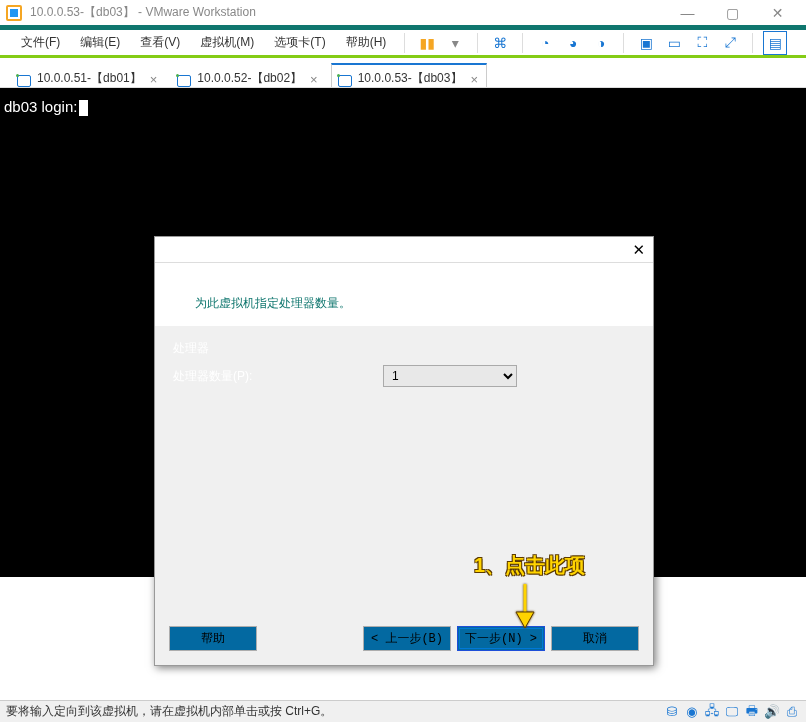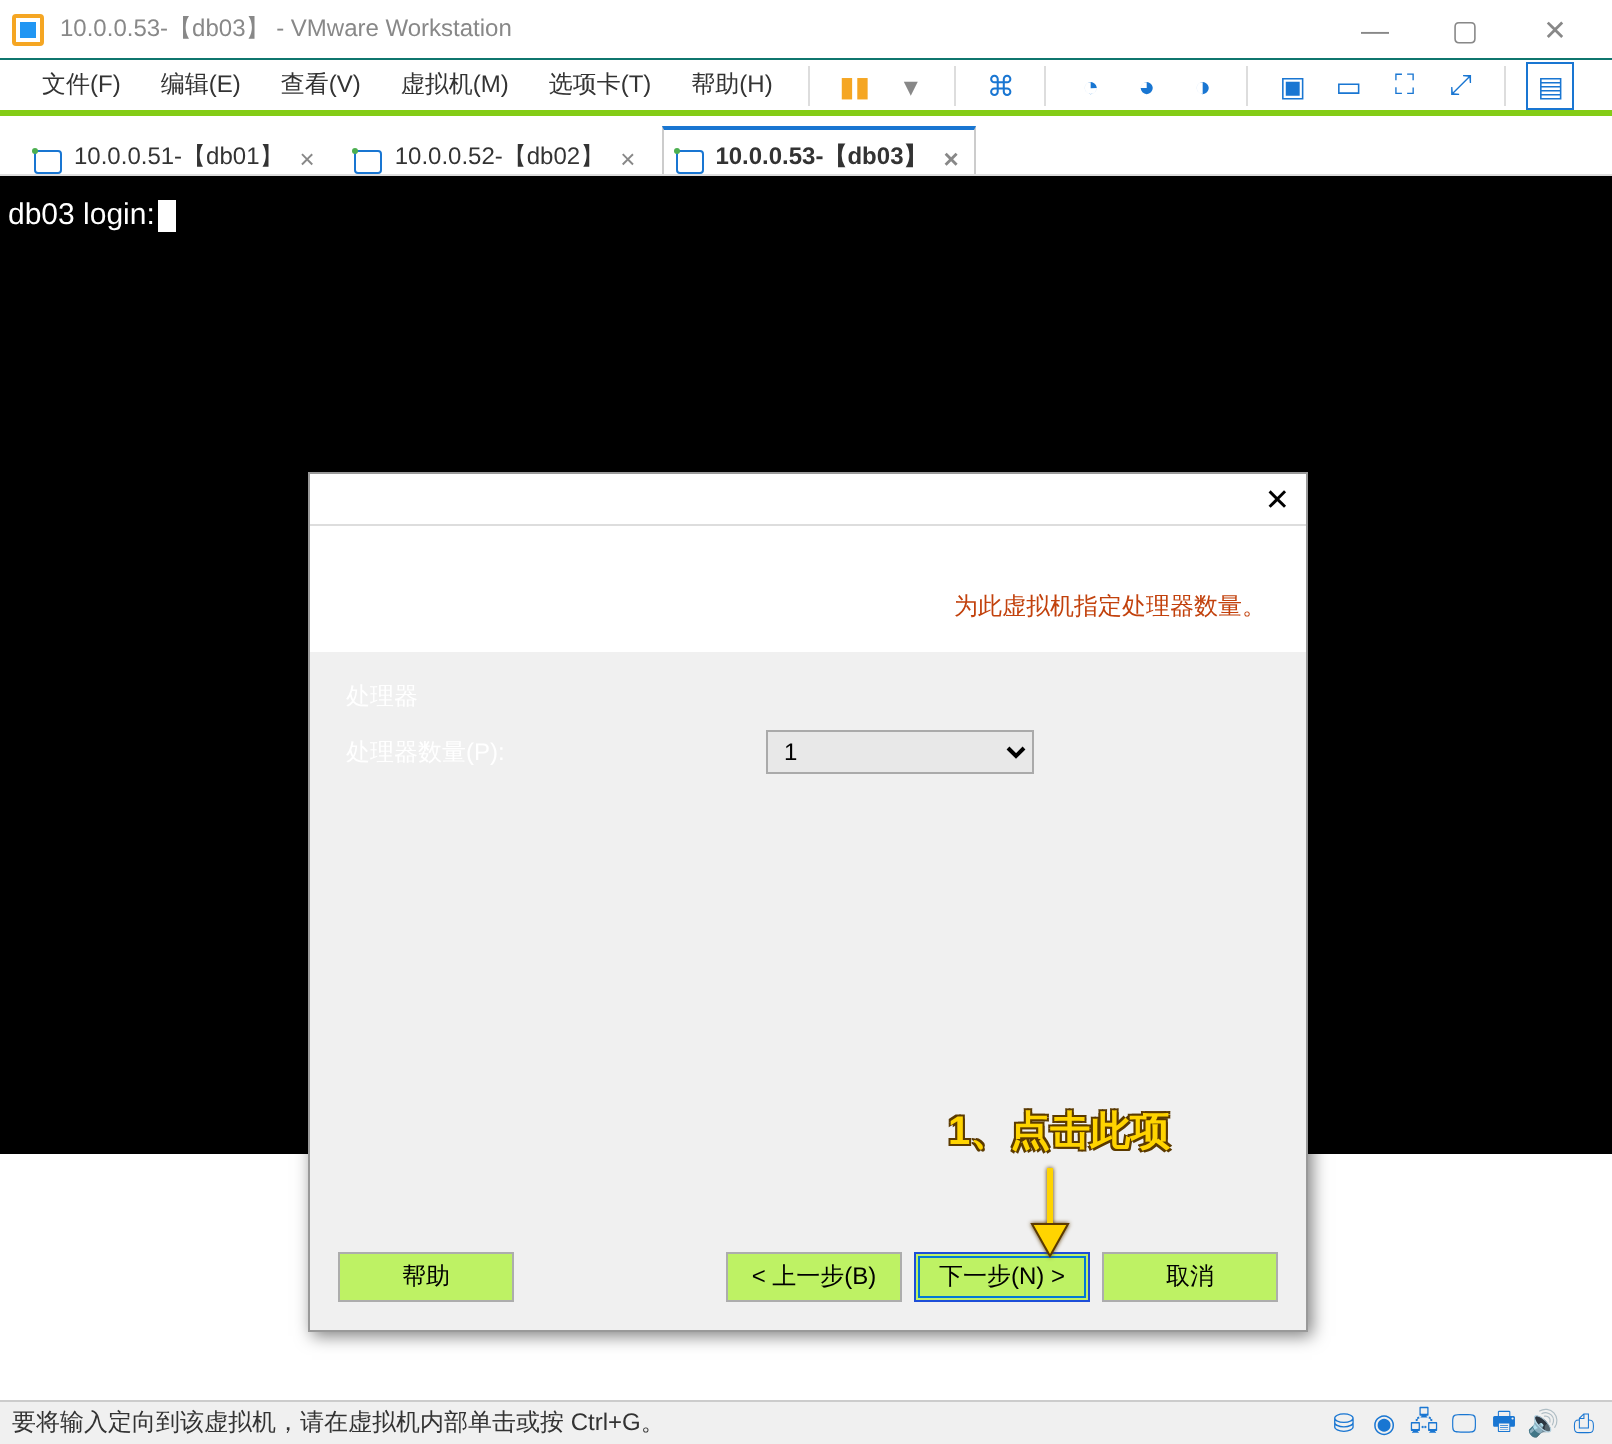--- a/index.html
+++ b/index.html
@@ -1,60 +1,60 @@
 <!DOCTYPE html>
 <html><head>
 <meta charset="utf-8">
 <style>
   * { box-sizing: border-box; margin: 0; padding: 0; font-family: "Microsoft YaHei", "Segoe UI", sans-serif; }
   body { width: 806px; height: 722px; background: #fff; overflow: hidden; position: relative; }
 
   
-  .titlebar { height: 30px; background: #fff; border-bottom: 1px solid #0f766e; display: flex; align-items: center; padding: 0 6px; }
+  .titlebar { height: 30px; background: #fff; border-bottom: 5px solid #0f766e; display: flex; align-items: center; padding: 0 6px; }
   .titlebar .app-icon { width: 16px; height: 16px; background: #fff; border: 2px solid #f5a623; border-radius: 2px; margin-right: 8px; position: relative; }
   .titlebar .app-icon::after { content:""; position:absolute; inset:2px; background:#2196f3; }
   .titlebar .title { font-size: 12px; color: #888; flex: 1; }
   .titlebar .winbtn { width: 45px; height: 30px; display: flex; align-items: center; justify-content: center; font-size: 14px; color: #888; }
 
   
   .menubar { height: 28px; display: flex; align-items: center; padding: 0 13px; gap: 4px; font-size: 12px; color: #333; border-bottom: 3px solid #84cc16; }
   .menubar .menu-item { padding: 3px 8px; }
   .menubar .sep { width: 1px; height: 20px; background: #ddd; margin: 0 6px; }
   .menubar .tbtn { width: 24px; height: 24px; display: flex; align-items: center; justify-content: center; color: #1976d2; font-size: 14px; }
   .menubar .tbtn.orange { color: #f5a623; }
   .menubar .tbtn.gray { color: #888; }
   .menubar .tbtn.boxed { border: 1px solid #1976d2; }
 
   
   .tabstrip { height: 30px; display: flex; align-items: flex-end; padding: 0 10px; gap: 4px; border-bottom: 1px solid #ddd; background: #fff; }
   .tab { height: 24px; display: flex; align-items: flex-end; padding: 0 6px; font-size: 12px; color: #333; border: 1px solid transparent; border-bottom: none; border-top: 2px solid transparent; gap: 6px; }
   .tab .vm-icon { width: 14px; height: 12px; border: 1.5px solid #1976d2; border-radius: 2px; position: relative; }
   .tab .vm-icon::before { content:""; position:absolute; width:3px; height:3px; background:#4caf50; border-radius:50%; left:-2px; top:-2px; }
   .tab .close { color: #888; font-size: 13px; padding: 0 2px; }
-  .tab.active { border-color: #ccc; border-top-color: #1976d2; background: #fff; font-weight: bold; }
+  .tab.active { border-color: #ccc; border-top-color: #1976d2; background: #fff; font-weight: normal; }
 
   
   .terminal { position: relative; height: 489px; background: #000; color: #fff; font-family: "Consolas", monospace; font-size: 15px; padding: 10px 4px; }
   .terminal .cursor { display:inline-block; width:9px; height:16px; background:#fff; vertical-align:middle; margin-left:2px;}
 
   
   .dialog { position: absolute; left: 154px; top: 148px; width: 500px; height: 430px; background: #f0f0f0; border: 1px solid #999; box-shadow: 2px 2px 8px rgba(0,0,0,0.5); display:flex; flex-direction:column; }
   .dialog-title { height: 26px; background: #fff; display: flex; align-items: center; padding: 0 8px; font-size: 12px; border-bottom: 1px solid #ddd; }
   .dialog-title .close { margin-left: auto; font-size: 15px; color: #000; }
   .dialog-head { background: #fff; padding: 10px 20px 14px; }
   .dialog-head .htitle { font-size: 13px; font-weight: bold; }
-  .dialog-head .hsub { font-size: 12px; color: #c2410c; margin-top: 4px; text-align: right; }
+  .dialog-head .hsub { font-size: 12px; color: #0f766e; margin-left: 20px; margin-top: 4px; }
   .dialog-body { padding: 14px 18px; flex:1; background:#f0f0f0; }
   .dialog-body .group-label { font-size: 12px; margin-bottom: 8px; }
   .dialog-body .row { display:flex; align-items:center; font-size:12px; }
   .dialog-body .row label { width: 210px; }
   .dialog-body select { width: 134px; height: 22px; font-size:12px; background:#e8e8e8; border:1px solid #aaa; padding:0 4px; }
   .dialog-buttons { padding: 10px 14px 14px; display:flex; gap:6px; }
   .dialog-buttons .spacer { flex:1; }
-  .dialog-buttons button { width: 88px; height: 25px; font-size: 12px; background: #bef264; border: 1px solid #adadad; }
+  .dialog-buttons button { width: 88px; height: 25px; font-size: 12px; background: #0369a1; border: 1px solid #adadad; font-family: Liberation Mono, monospace; }
   .dialog-buttons button.focus { border:1px solid #1d4ed8; outline:1px solid #0078d7; outline-offset:-3px; }
 
   
   .annotation { position: absolute; left: 474px; top: 464px; font-size: 20px; font-weight: bold; color: #ffd400; text-shadow: -1px -1px 0 #5b3a00,1px -1px 0 #5b3a00,-1px 1px 0 #5b3a00,1px 1px 0 #5b3a00; pointer-events:none; }
   .arrow { position: absolute; left: 510px; top: 494px; pointer-events:none; }
   .arrow svg { filter: drop-shadow(0 0 1px #5b3a00); }
 
   
   .statusbar { position: absolute; bottom: 0; left: 0; right: 0; height: 22px; background: #f0f0f0; border-top: 1px solid #ccc; display: flex; align-items: center; padding: 0 6px; font-size: 12px; color: #333; text-align: right; }
   .statusbar .statusicons { margin-left:auto; display:flex; gap:4px; }

